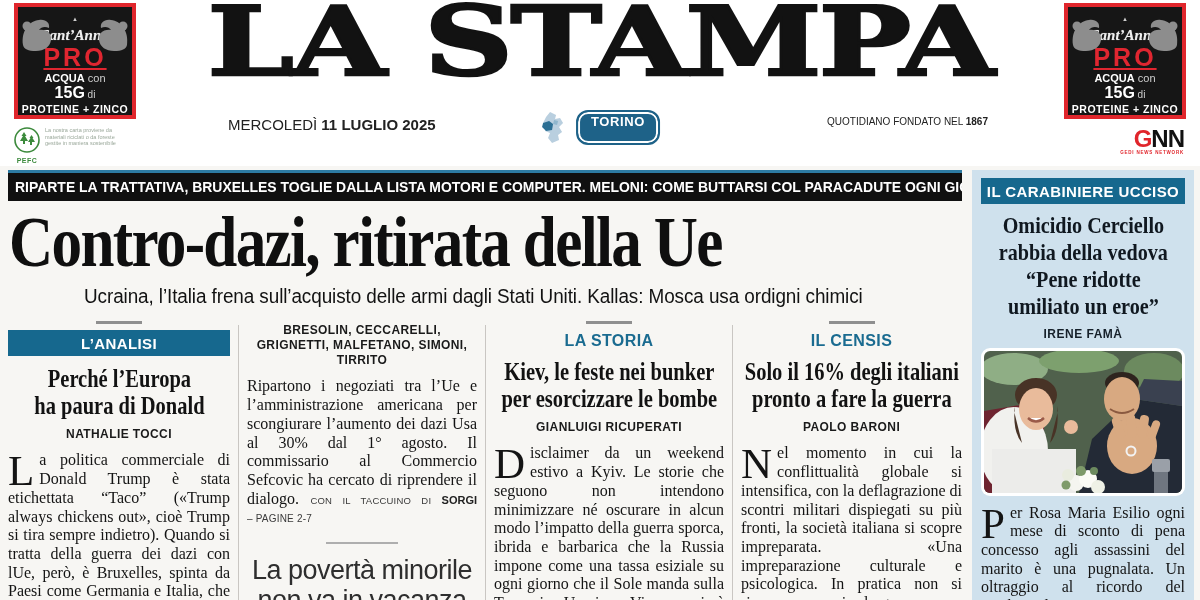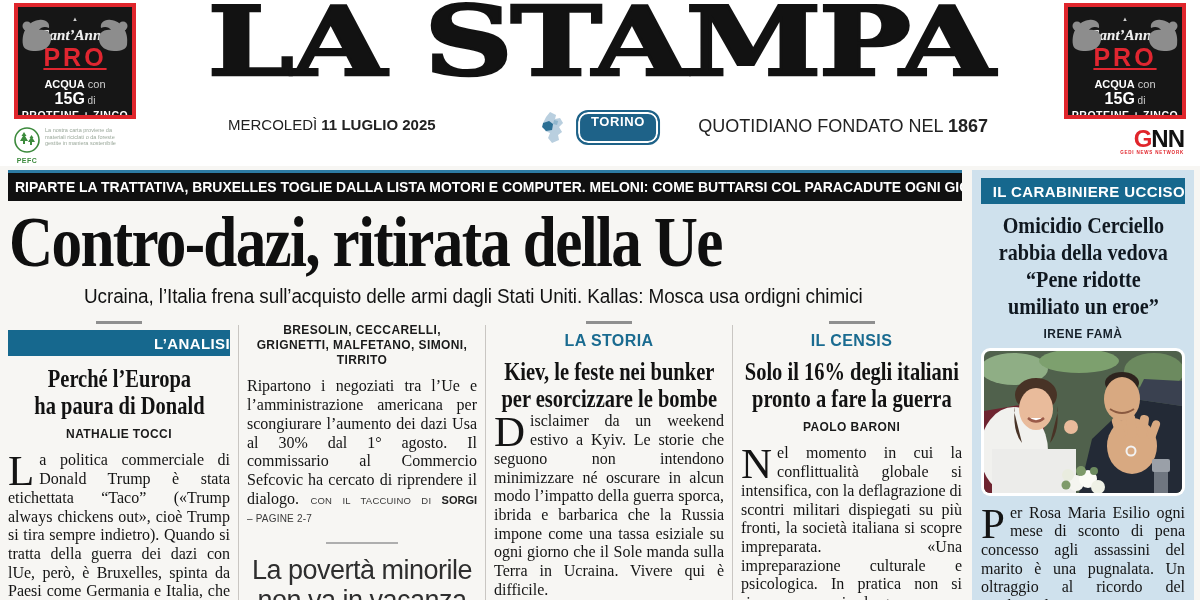--- a/index.html
+++ b/index.html
@@ -18,33 +18,33 @@
   .header{position:relative;height:166px;background:#fff;}
   .masthead{position:absolute;left:0;right:0;top:-6px;text-align:center;
     font-family:var(--slab);font-weight:700;font-size:96px;line-height:1.0;color:#121212;
     letter-spacing:-2px;-webkit-text-stroke:2.5px #121212;transform:scaleX(1.28);transform-origin:center;}
   .dateline{position:absolute;left:0;right:0;top:110px;height:40px;font-family:var(--sans);}
   .date-left{position:absolute;left:228px;top:6px;font-size:15px;color:#222;}
   .date-left b{font-weight:800;}
   .edition{position:absolute;left:50%;transform:translateX(-50%);top:0;display:flex;align-items:center;gap:9px;}
   .torino-pill{background:#1e6288;border-radius:12px;box-shadow:inset 0 0 0 2px #fff;border:2px solid #1e6288;
     color:#fff;font:700 13px var(--sans);letter-spacing:.6px;padding:2px 13px 14px;}
-  .founded{position:absolute;right:212px;top:6px;font-size:18px;color:#222;}
+  .founded{position:absolute;right:212px;top:6px;font-size:10px;color:#222;}
   .founded b{font-weight:800;}
 
   
   .ad{position:absolute;top:3px;width:122px;height:116px;background:#161616;border:4px solid var(--red);
     display:flex;flex-direction:column;align-items:center;justify-content:flex-start;padding-top:10px;overflow:hidden;}
   .ad-left{left:14px;} .ad-right{right:14px;}
   .ad .arm{position:absolute;top:8px;}
   .ad .arm.l{left:2px;} .ad .arm.r{right:2px;transform:scaleX(-1);}
   .ad-brand{font:italic 700 15px var(--serif);color:#efefef;text-shadow:0 0 1px #888;margin-top:6px;}
   .ad-crown{color:#cfcfcf;font-size:6px;line-height:4px;text-align:center;}
   .ad-pro{font:900 25px var(--sans);color:#e02630;letter-spacing:3px;line-height:1.05;text-decoration:underline;}
-  .ad-l1{font:400 11px var(--sans);color:#cfcfcf;margin-top:8px;}
+  .ad-l1{font:400 11px var(--sans);color:#cfcfcf;margin-top:2px;}
   .ad-l1 b{color:#fff;font-weight:800;}
   .ad-l2{font:400 10px var(--sans);color:#cfcfcf;}
   .ad-l2 b{color:#fff;font-weight:800;font-size:16px;}
   .ad-l3{font:800 10.5px var(--sans);color:#fff;letter-spacing:.5px;margin-top:1px;}
 
   
   .pefc{position:absolute;left:14px;top:127px;display:flex;gap:5px;align-items:flex-start;}
   .pefc-badge{text-align:center;}
   .pefc-name{font:700 7px var(--sans);color:#3c8a3c;letter-spacing:.5px;}
   .pefc-note{width:74px;font:400 5.5px/1.2 var(--sans);color:#9aa89a;}
@@ -67,21 +67,21 @@
   .subheadline{margin:6px 0 0 1px;white-space:nowrap;overflow:hidden;text-align:center;}
   .subheadline span{display:inline-block;font:500 19.5px var(--sans);color:#121212;letter-spacing:-0.1px;
     transform:scaleX(0.97);transform-origin:left center;}
 
   .cols{display:flex;margin-top:13px;align-items:stretch;}
   .vdiv{flex:0 0 1px;background:#c9c6c2;margin:4px 8px 0;}
   .col{min-width:0;}
   .col1{flex:0 0 222px;} .col2{flex:0 0 230px;} .col3{flex:0 0 230px;} .col4{flex:1 1 auto;}
 
   .col-topline{width:46px;height:3px;background:#8f8f8f;margin:0 auto 6px;}
-  .label-bar{background:var(--blue);color:#fff;font:700 15px/1 var(--sans);text-align:right;
+  .label-bar{background:var(--blue);color:#fff;font:700 15px/1 var(--sans);text-align:center;
     padding:6px 0 5px;letter-spacing:.4px;}
   .label-text{color:#1a6b90;font:700 16px/1 var(--sans);text-align:center;letter-spacing:.4px;padding:3px 0 0;}
   .col-title{font:700 25px/1.08 var(--serif);text-align:center;color:#121212;
     transform:scaleX(0.82);transform-origin:center;width:122%;margin-left:-11%;margin-top:9px;}
   .byline{font:700 12px/1.25 var(--sans);text-align:center;letter-spacing:.4px;margin:8px 0 9px;color:#1a1a1a;}
   .body-text{font:400 16px/1.17 var(--serif);text-align:justify;color:#141414;}
   .dropcap{float:left;font:400 43px/34px var(--serif);padding:3px 5px 0 0;color:#141414;}
   .pageref{font:500 10px var(--sans);color:#3a3a3a;letter-spacing:.2px;white-space:nowrap;}
   .tag-prefix{font:500 9.5px var(--sans);color:#3a3a3a;letter-spacing:.2px;}
   .tag-name{font:800 11px var(--sans);color:#222;}
@@ -209,20 +209,21 @@
 
         <div class="vdiv"></div>
 
         <div class="col col3">
           <div class="col-topline"></div>
           <div class="label-text">LA STORIA</div>
           <div class="col-title">
             <div>Kiev, le feste nei bunker</div>
             <div>per esorcizzare le bombe</div>
           </div>
+          <div class="byline">GIANLUIGI RICUPERATI</div>
           <div class="body-text"><span class="dropcap">D</span><span>isclaimer da un weekend estivo a Kyiv. Le storie che seguono non intendono minimizzare né oscurare in alcun modo l’impatto della guerra sporca, ibrida e barbarica che la Russia impone come una tassa esiziale su ogni giorno che il Sole manda sulla Terra in Ucraina. Vivere qui è difficile. </span></div>
         </div>
 
         <div class="vdiv"></div>
 
         <div class="col col4">
           <div class="col-topline"></div>
           <div class="label-text">IL CENSIS</div>
           <div class="col-title">
             <div>Solo il 16% degli italiani</div>

